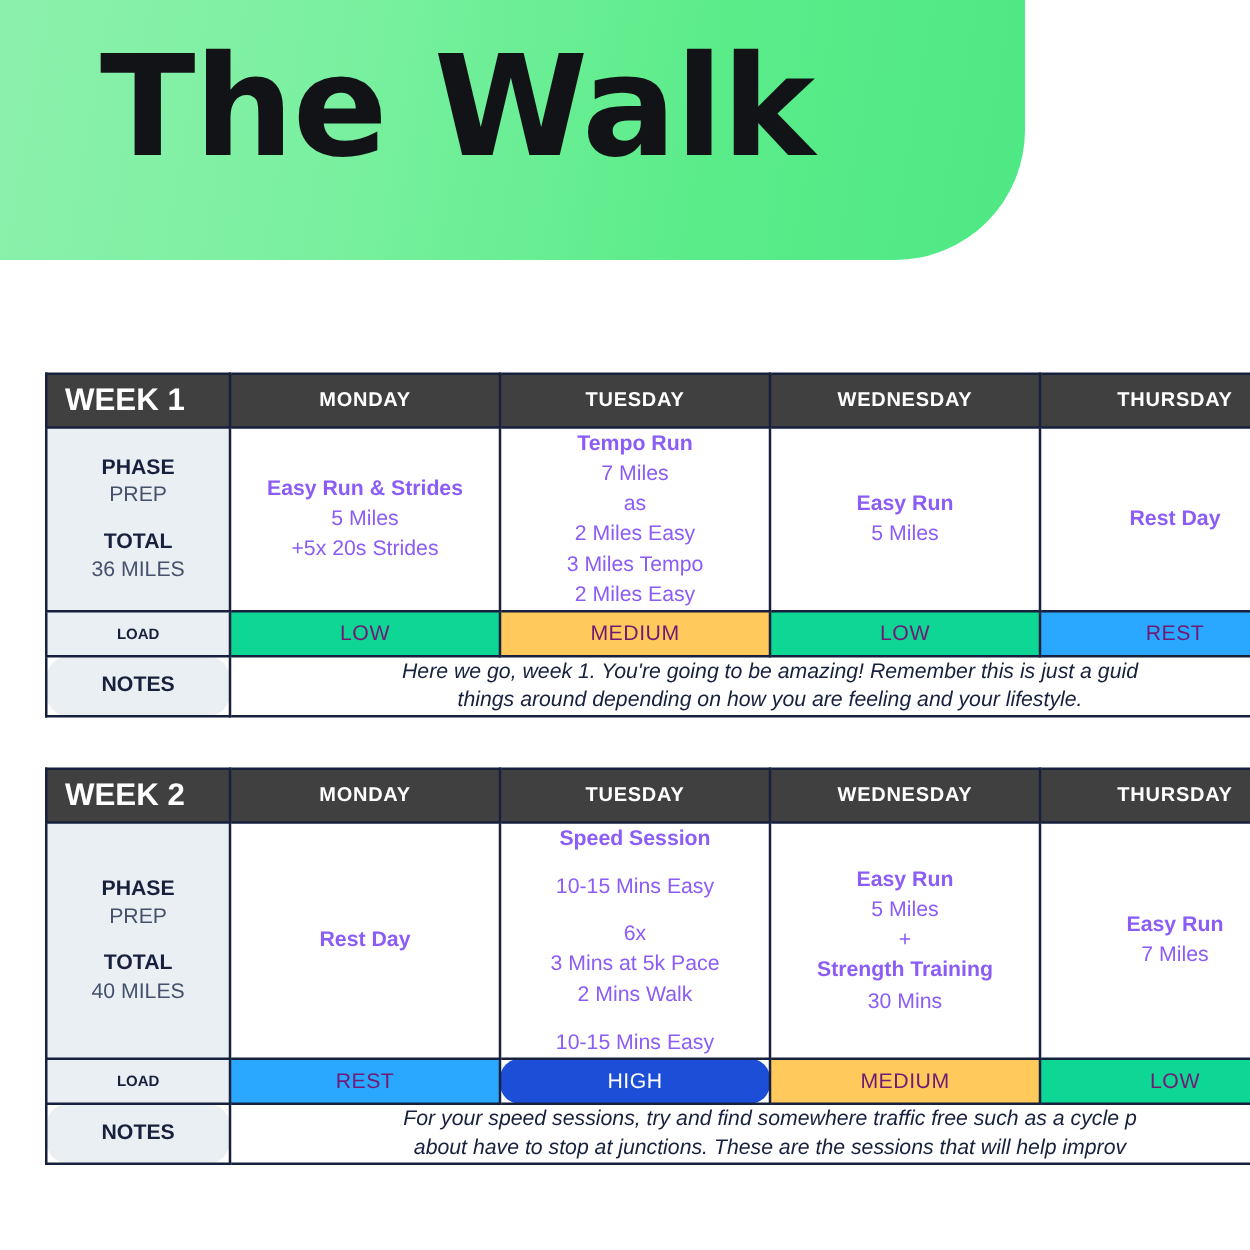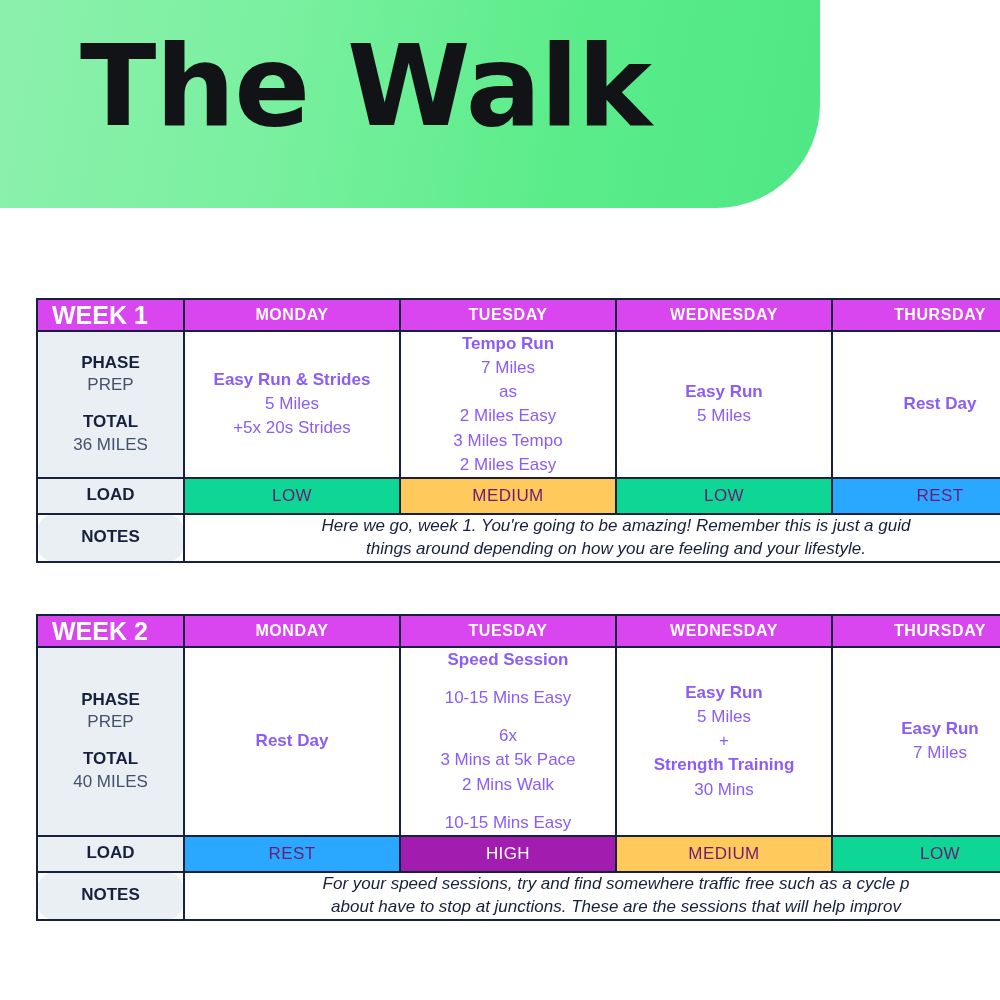--- a/index.html
+++ b/index.html
@@ -49,23 +49,23 @@
     padding: 0;
     vertical-align: middle;
     text-align: center;
   }
   
   col.c-label { width: 147px; }
   col.c-day   { width: 216px; }
 
   
   tr.head td {
-    background: #d946ef;
+    background: #404040;
     color: #ffffff;
-    height: 32px;
+    height: 43px;
     font-weight: bold;
     font-size: 16px;
     letter-spacing: 0.6px;
   }
   tr.head td.week {
     font-size: 25px;
     letter-spacing: 0px;
     text-align: left;
     padding-left: 14px;
   }
@@ -89,30 +89,30 @@
   td.body {
     font-size: 17px;
     color: #8b5cf6;
     line-height: 1.42;
     padding: 8px 6px;
   }
   td.body .b { font-weight: bold; }
   td.body .blank { display:block; height: 14px; }
 
   
-  tr.load td.labelcell { font-size: 17px; height: 36px; }
+  tr.load td.labelcell { font-size: 12px; height: 36px; }
   td.load {
     height: 36px;
     font-size: 17px;
     color: #701a75;
     letter-spacing: 0.4px;
   }
   .load-LOW    { background: #0ed694; }
   .load-MEDIUM { background: #ffc95c; }
-  .load-HIGH   { background: #a21caf; color: #ffffff !important; }
+  .load-HIGH   { background: #1d4ed8; color: #ffffff !important; border-radius: 16px; }
   .load-REST   { background: #2aa8ff; }
 
   
   tr.notes td.labelcell { height: 46px; font-size: 17px; border-radius: 18px; }
   td.notes {
     text-align: left;
     font-style: italic;
     font-size: 17px;
     color: #17203c;
     padding: 6px 10px;

